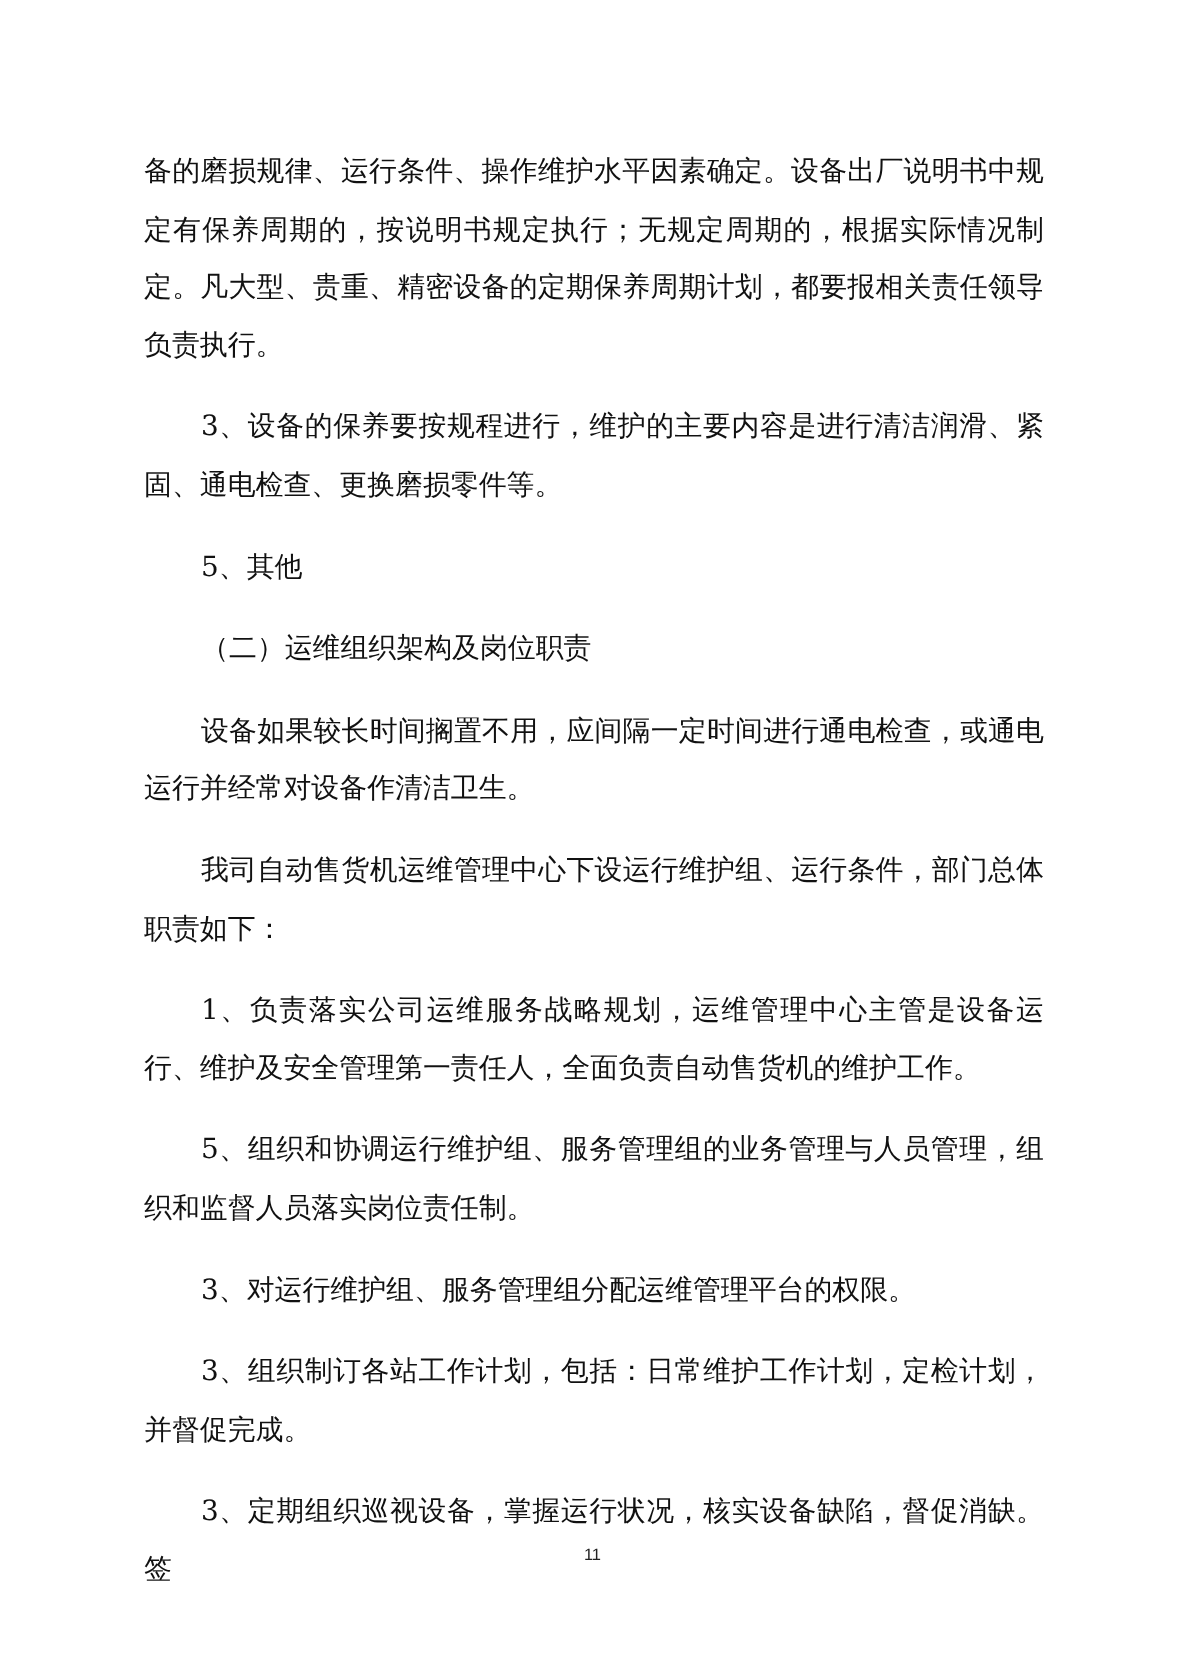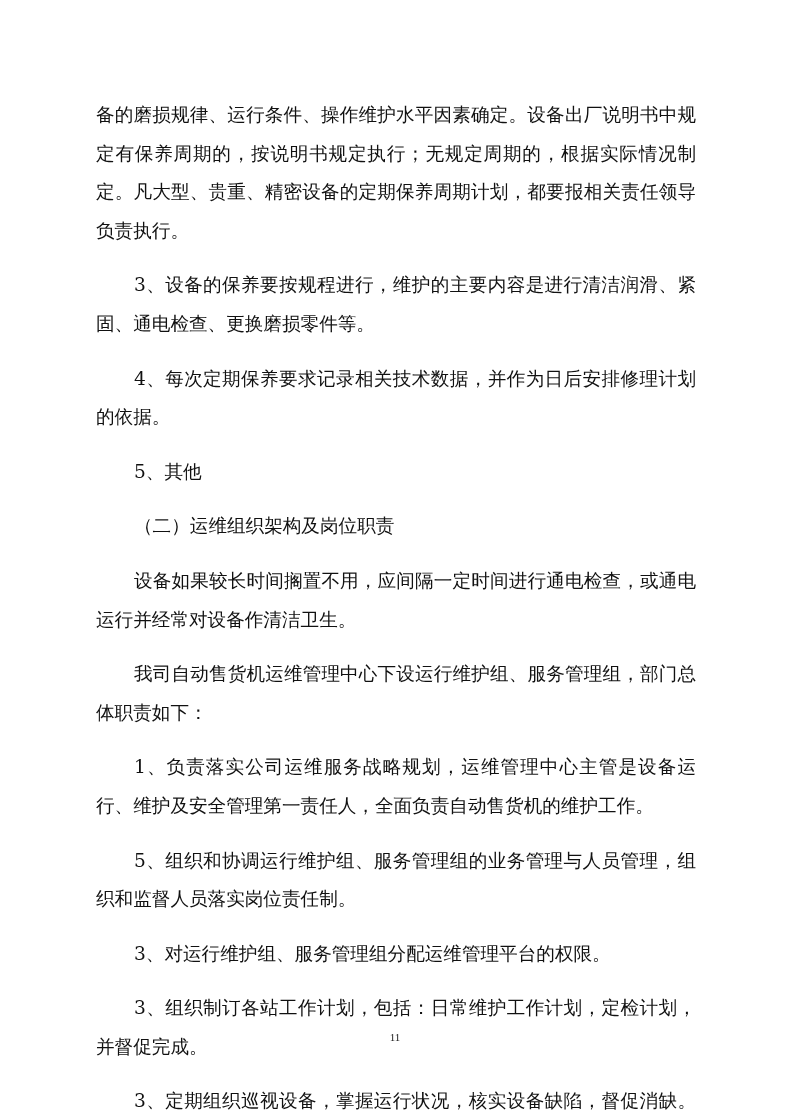--- a/index.html
+++ b/index.html
@@ -13,35 +13,34 @@
       font-size: 18.6px; color: #111111;
       line-height: 38.6px;
       text-align: justify;
       text-justify: inter-character;
     }
     .para { margin: 0; padding: 0; }
     .indent { text-indent: 38px; margin-top: 16px; }
     .page-number {
       position: absolute; left: 0; width: 790px; top: 1031px;
       text-align: center;
-      font-family: Liberation Serif, serif; font-size: 11px; color: #222;
+      font-family: Liberation Sans, sans-serif; font-size: 11px; color: #222;
     }
   </style>
 </head>
 <body>
 
 <div class="page">
   <div class="content">
     <p class="para">备的磨损规律、运行条件、操作维护水平因素确定。设备出厂说明书中规定有保养周期的，按说明书规定执行；无规定周期的，根据实际情况制定。凡大型、贵重、精密设备的定期保养周期计划，都要报相关责任领导负责执行。</p>
     <p class="para indent">3、设备的保养要按规程进行，维护的主要内容是进行清洁润滑、紧固、通电检查、更换磨损零件等。</p>
-    <p class="para indent">4、每次定期保养要求记录相关技术数据，并作为日后安排修理计划的依据。</p>
     <p class="para indent">5、其他</p>
     <p class="para indent">（二）运维组织架构及岗位职责</p>
     <p class="para indent">设备如果较长时间搁置不用，应间隔一定时间进行通电检查，或通电运行并经常对设备作清洁卫生。</p>
-    <p class="para indent">我司自动售货机运维管理中心下设运行维护组、服务管理组，部门总体职责如下：</p>
+    <p class="para indent">我司自动售货机运维管理中心下设运行维护组、运行条件，部门总体职责如下：</p>
     <p class="para indent">1、负责落实公司运维服务战略规划，运维管理中心主管是设备运行、维护及安全管理第一责任人，全面负责自动售货机的维护工作。</p>
     <p class="para indent">5、组织和协调运行维护组、服务管理组的业务管理与人员管理，组织和监督人员落实岗位责任制。</p>
     <p class="para indent">3、对运行维护组、服务管理组分配运维管理平台的权限。</p>
     <p class="para indent">3、组织制订各站工作计划，包括：日常维护工作计划，定检计划，并督促完成。</p>
     <p class="para indent">3、定期组织巡视设备，掌握运行状况，核实设备缺陷，督促消缺。签</p>
   </div>
   <div class="page-number">11</div>
 </div>
 
 </body></html>

